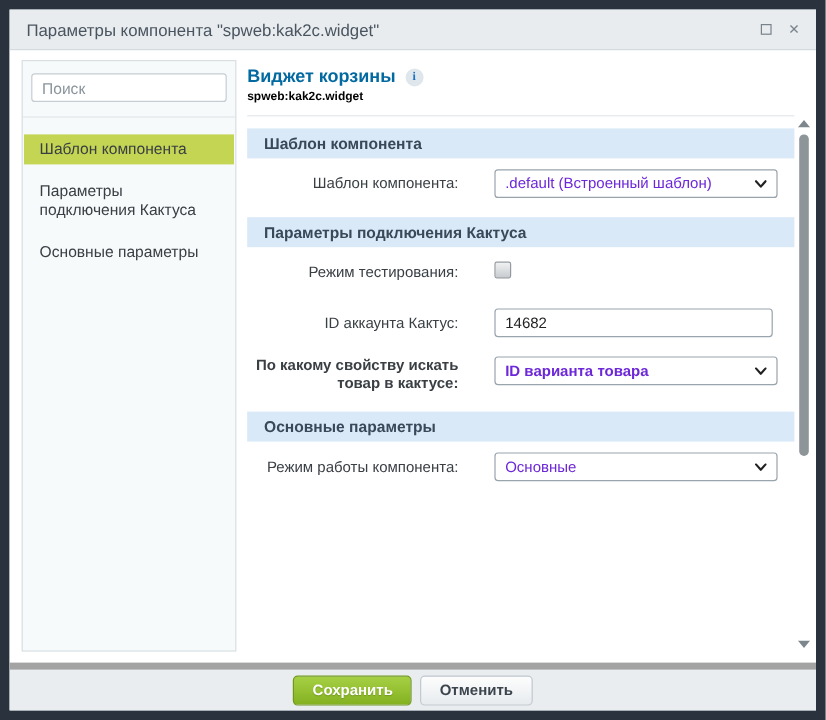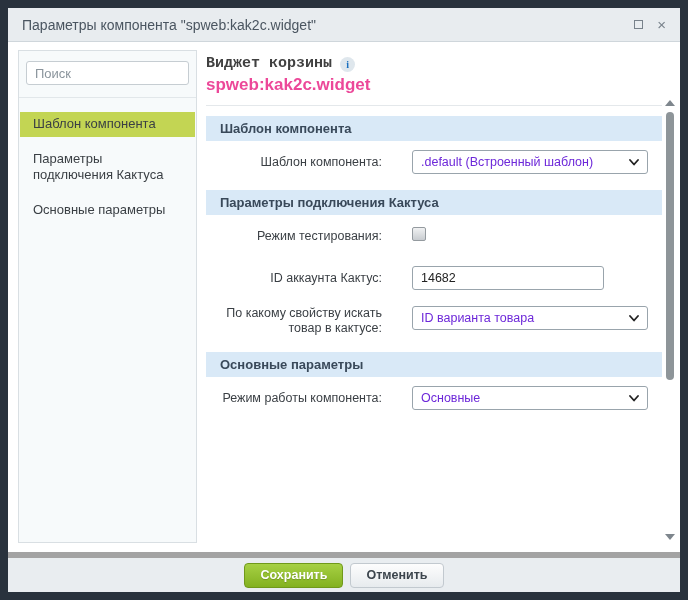--- a/index.html
+++ b/index.html
@@ -81,35 +81,34 @@
     padding-top:4px; padding-bottom:5px;
   }
   
   .main {
     position:absolute; left:198px; top:0;
     width:456px; height:509px;
     padding-top:13px;
   }
   .page-head { display:flex; align-items:center; gap:8px; }
   .page-head h1 {
-    font-size:15px; font-weight:bold; color:#404040;
+    font-size:15px; font-weight:bold; color:#0369a1;
     line-height:18px;
-    font-family:Liberation Mono, monospace;
   }
   .info-badge {
     width:15px; height:15px; border-radius:50%;
     background:#dfe7ed;
     color:#1a6fbf; font-size:10px; font-weight:bold;
     font-family:"Liberation Serif","DejaVu Serif",serif;
     display:flex; align-items:center; justify-content:center;
     cursor:pointer;
   }
   .subtitle {
     margin-top:2px;
-    font-size:17px; font-weight:bold; color:#ec4899;
+    font-size:10px; font-weight:bold; color:#000000;
   }
   .head-divider {
     height:1px; background:#e4e8eb;
     margin:10px 0 10px 0;
   }
   .section-bar {
     height:25px;
     background:#d9e9f7;
     font-size:13px; font-weight:bold; color:#39495a;
     line-height:25px;
@@ -138,21 +137,21 @@
     border-radius:3px;
     background:#ffffff;
     display:flex; align-items:center;
     padding:0 8px;
     font-size:12.5px; color:#6d28d9;
     cursor:pointer;
   }
   .selectbox .sel-text { flex:1 1 auto; white-space:nowrap; overflow:hidden; }
   .chev { flex:0 0 auto; margin-left:4px; display:flex; }
   .textinput {
-    width:192px; height:24px;
+    width:232px; height:24px;
     border:1px solid #99a4ac;
     border-radius:3px;
     background:#ffffff;
     padding:0 8px;
     font-size:12.5px; color:#222;
     font-family:"Liberation Sans","DejaVu Sans",sans-serif;
     outline:none;
   }
   .checkbox {
     width:14px; height:14px;
@@ -271,21 +270,21 @@
         </div>
       </div>
 
       <div class="row" style="margin-top:18px;">
         <div class="row-label">ID аккаунта Кактус:</div>
         <div class="row-control">
           <input class="textinput" type="text" value="14682" style="">
         </div>
       </div>
 
-      <div class="row centered" style="margin-top:16px;">
+      <div class="row centered" style="margin-top:16px;font-weight:bold;">
         <div class="row-label">По какому свойству искать товар в кактусе:</div>
         <div class="row-control">
           <div class="selectbox">
             <span class="sel-text">ID варианта товара</span>
             <span class="chev">
               <svg width="10" height="7" viewBox="0 0 10 7">
                   <polyline points="1,1 5,5.5 9,1" fill="none" stroke="#222" stroke-width="1.8" stroke-linecap="round" stroke-linejoin="round"></polyline>
                 </svg>
             </span>
           </div>

